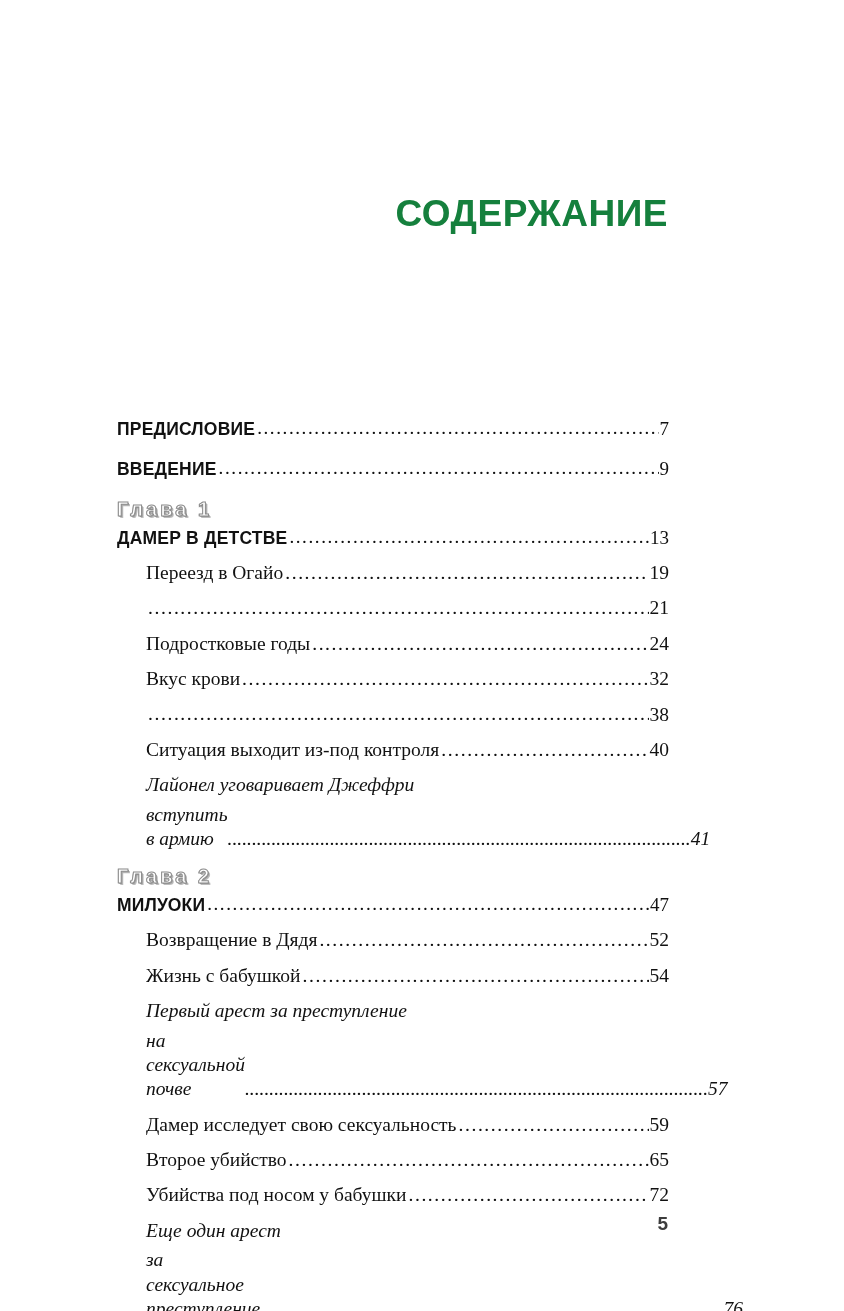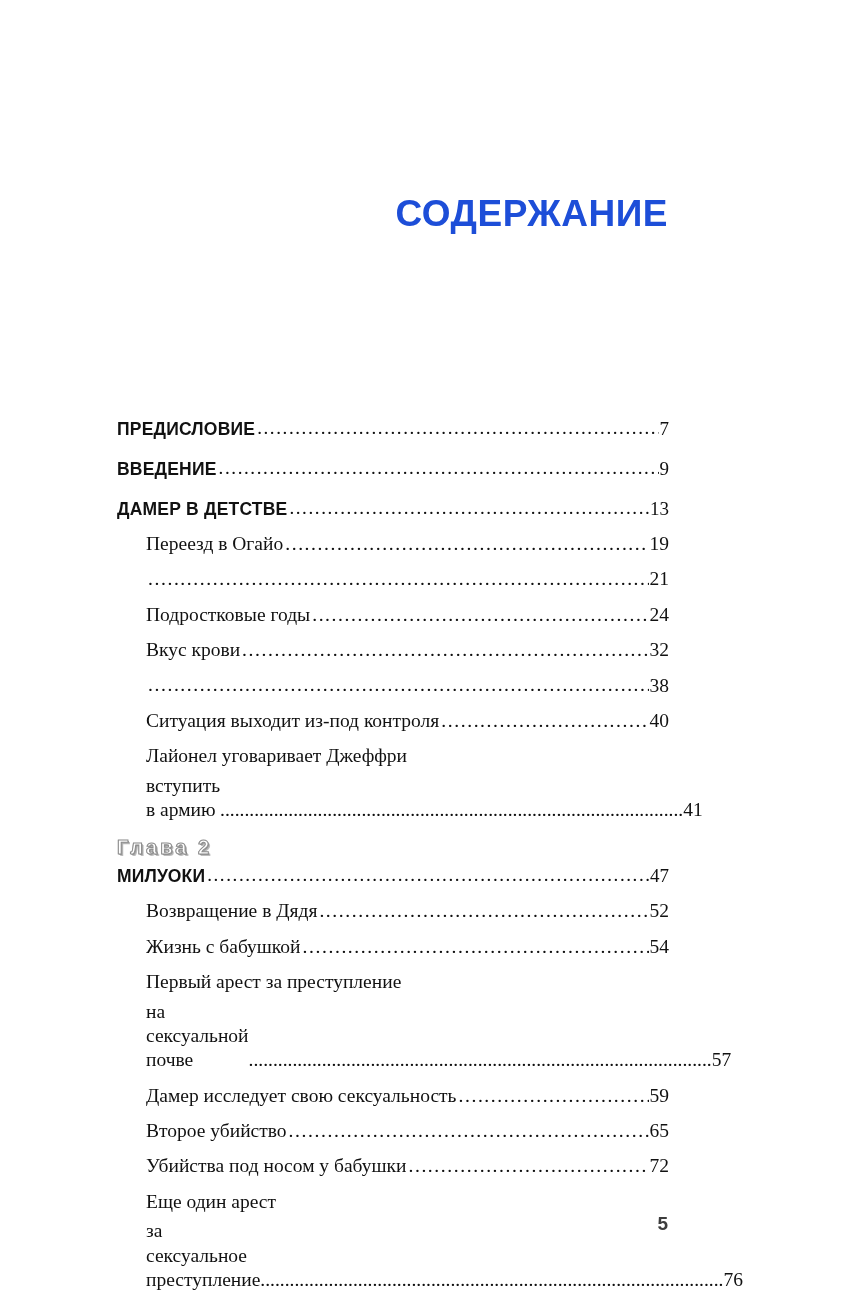--- a/index.html
+++ b/index.html
@@ -26,21 +26,21 @@
   }
 
   .page-title {
     position: absolute;
     right: 176px;
     top: 168px;
     font-family: "Liberation Sans", sans-serif;
     font-weight: bold;
     font-size: 37px;
     letter-spacing: 0.5px;
-    color: #1d4ed8;
+    color: #15803d;
     text-align: right;
     white-space: nowrap;
   }
 
   .toc {
     position: absolute;
     left: 117px;
     top: 418px;
     width: 552px;
   }
@@ -135,20 +135,21 @@
     line-height: 1.25;
   }
   .entry-sub .dots,
   .entry-sub .page-num {
     font-size: 19.5px;
   }
 
   
   .entry-sub.two-line {
     display: block;
+    font-style: italic;
   }
   .entry-sub.two-line .line1 {
     display: block;
     margin-bottom: 5px;
   }
   .entry-sub.two-line .line2 {
     display: flex;
     align-items: flex-end;
     width: 100%;
   }
@@ -174,20 +175,21 @@
       <div class="row entry-main">
         <span class="label">ПРЕДИСЛОВИЕ</span>
         <span class="dots">...............................................................................................</span>
         <span class="page-num">7</span>
       </div>
       <div class="row entry-main">
         <span class="label">ВВЕДЕНИЕ</span>
         <span class="dots">...............................................................................................</span>
         <span class="page-num">9</span>
       </div>
+      <div class="chapter-marker">Глава 1</div>
       <div class="row entry-chapter">
         <span class="label">ДАМЕР В ДЕТСТВЕ</span>
         <span class="dots">...............................................................................................</span>
         <span class="page-num">13</span>
       </div>
       <div class="row entry-sub">
         <span class="label">Переезд в Огайо</span>
         <span class="dots">...............................................................................................</span>
         <span class="page-num">19</span>
       </div>

